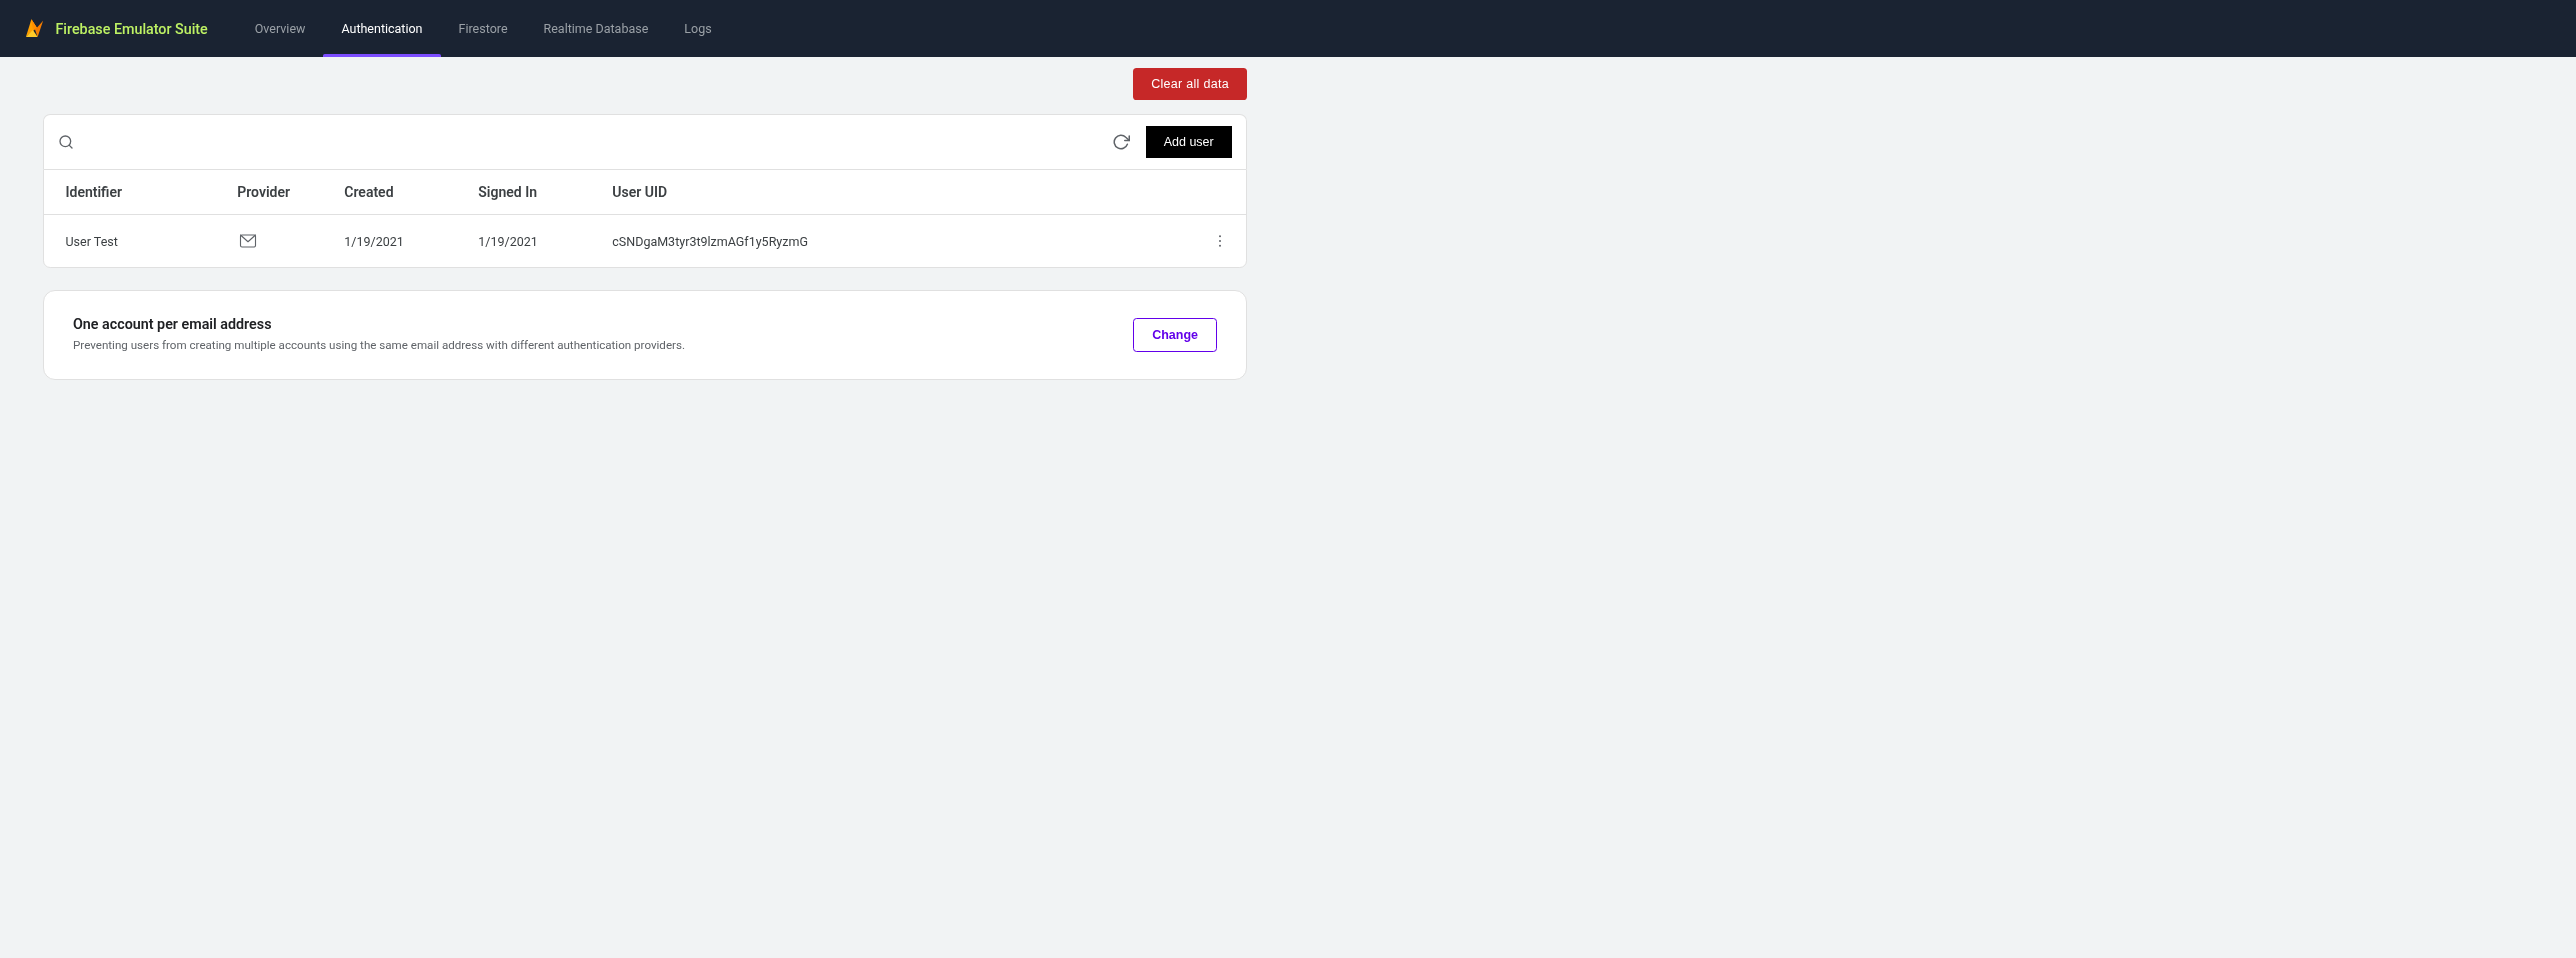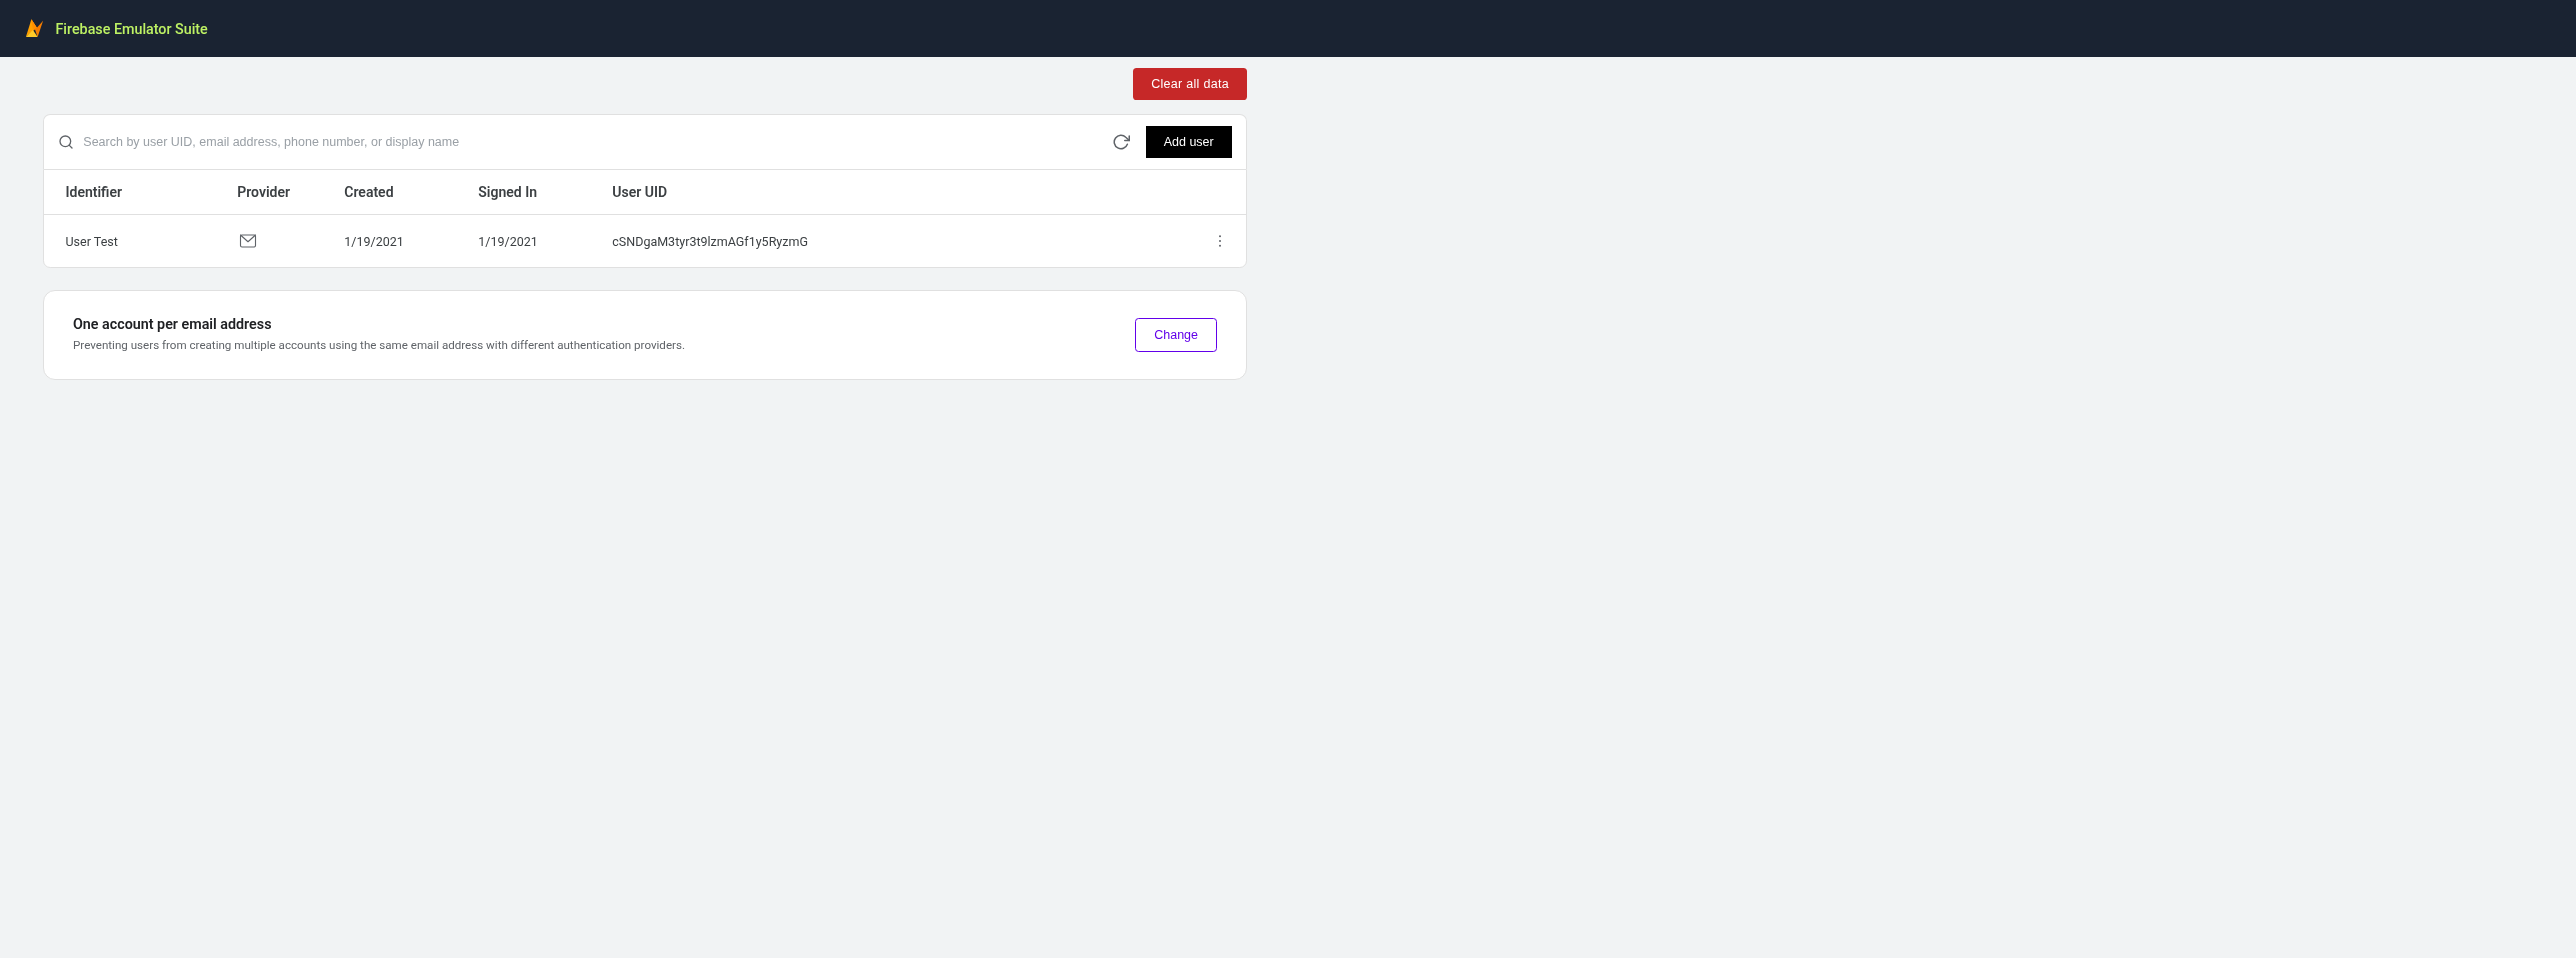--- a/index.html
+++ b/index.html
@@ -263,54 +263,70 @@
       line-height: 1.5;
     }
 
     .btn-change {
       background-color: #ffffff;
       color: #6200ea;
       border: 0.9px solid #6200ea;
       border-radius: 3.6px;
       padding: 9px 18px;
       font-size: 12.5px;
-      font-weight: 400;
+      font-weight: 700;
       cursor: pointer;
       white-space: nowrap;
     }
   </style>
 </head>
 <body>
 
 <nav class="navbar">
   <div class="navbar-brand">
     <svg class="firebase-icon" viewBox="0 0 32 32" xmlns="http://www.w3.org/2000/svg">
       <polygon points="5,27 12,4 19,15" fill="#FFA000"></polygon>
       <polygon points="12,4 19,15 27,6 20,27" fill="#F57C00"></polygon>
       <polygon points="5,27 20,27 14,18" fill="#FFCA28"></polygon>
       <polygon points="12,4 14,18 19,15" fill="#FF8F00"></polygon>
     </svg>
     <span>Firebase Emulator Suite</span>
   </div>
 
+  <div class="nav-tabs">
+    <div class="nav-tab">
+      <span>Overview</span>
+    </div>
+    <div class="nav-tab active">
+      <span>Authentication</span>
+    </div>
+    <div class="nav-tab">
+      <span>Firestore</span>
+    </div>
+    <div class="nav-tab">
+      <span>Realtime Database</span>
+    </div>
+    <div class="nav-tab">
+      <span>Logs</span>
+    </div>
+  </div>
 </nav>
 
 <div class="main-content">
 
   <div class="top-action-row">
     <button class="btn-clear-all">Clear all data</button>
   </div>
 
   <div class="search-row">
     <div class="search-container">
       <svg class="search-icon-svg" width="16" height="16" viewBox="0 0 24 24" fill="none" stroke="#5f6368" stroke-width="2" stroke-linecap="round" stroke-linejoin="round">
         <circle cx="11" cy="11" r="8"></circle>
         <line x1="21" y1="21" x2="16.65" y2="16.65"></line>
       </svg>
-      <input type="text" class="search-input" placeholder="Search by user UID, email address, phone number, or display name" style="">
     </div>
     <button class="btn-refresh" title="Refresh">
       <svg width="18" height="18" viewBox="0 0 24 24" fill="none" stroke="#5f6368" stroke-width="2" stroke-linecap="round" stroke-linejoin="round">
         <polyline points="23 4 23 10 17 10"></polyline>
         <path d="M20.49 15a9 9 0 1 1-2.12-9.36L23 10"></path>
       </svg>
     </button>
     <button class="btn-add-user">Add user</button>
   </div>
 

